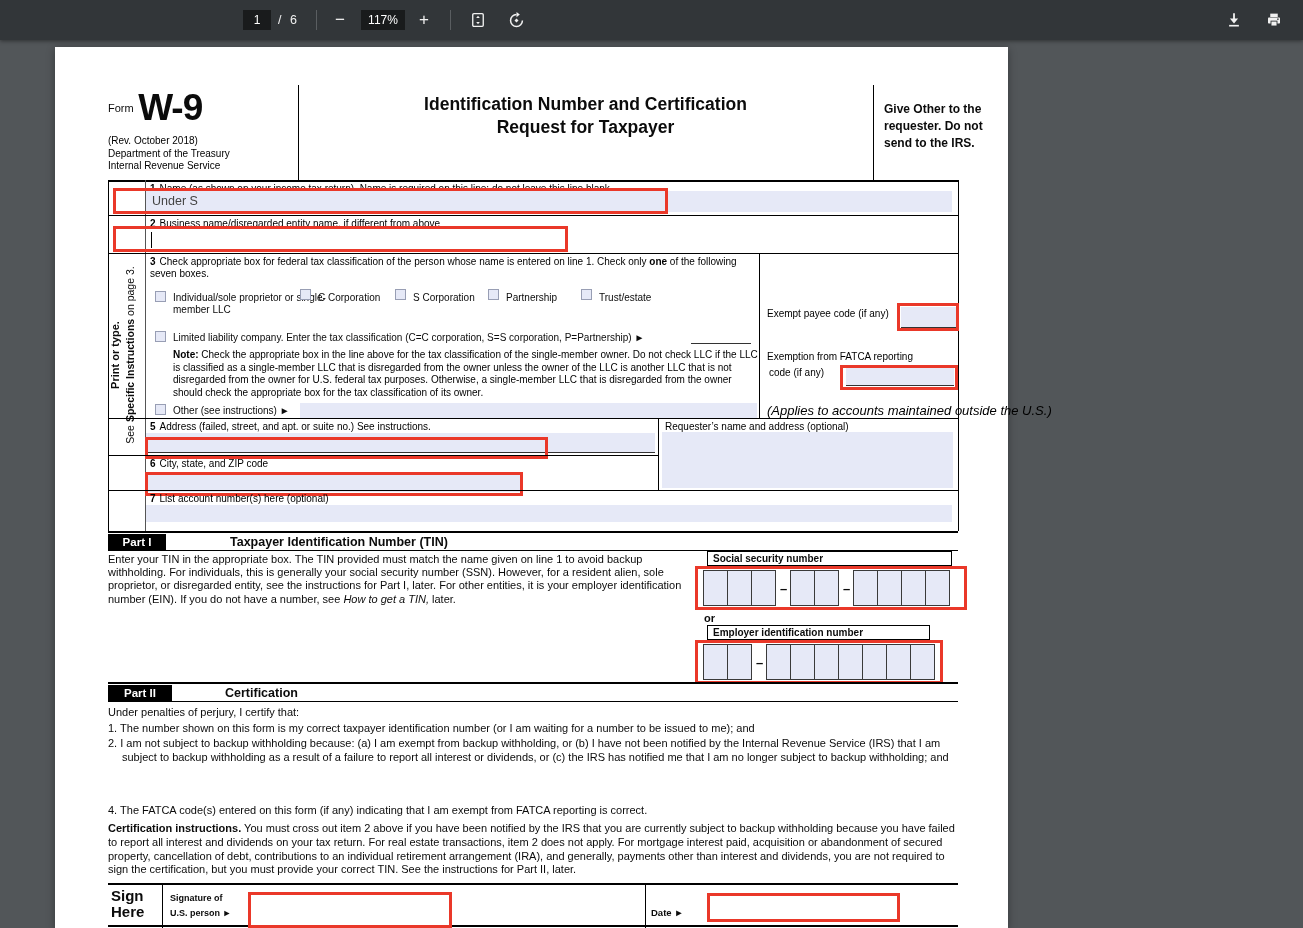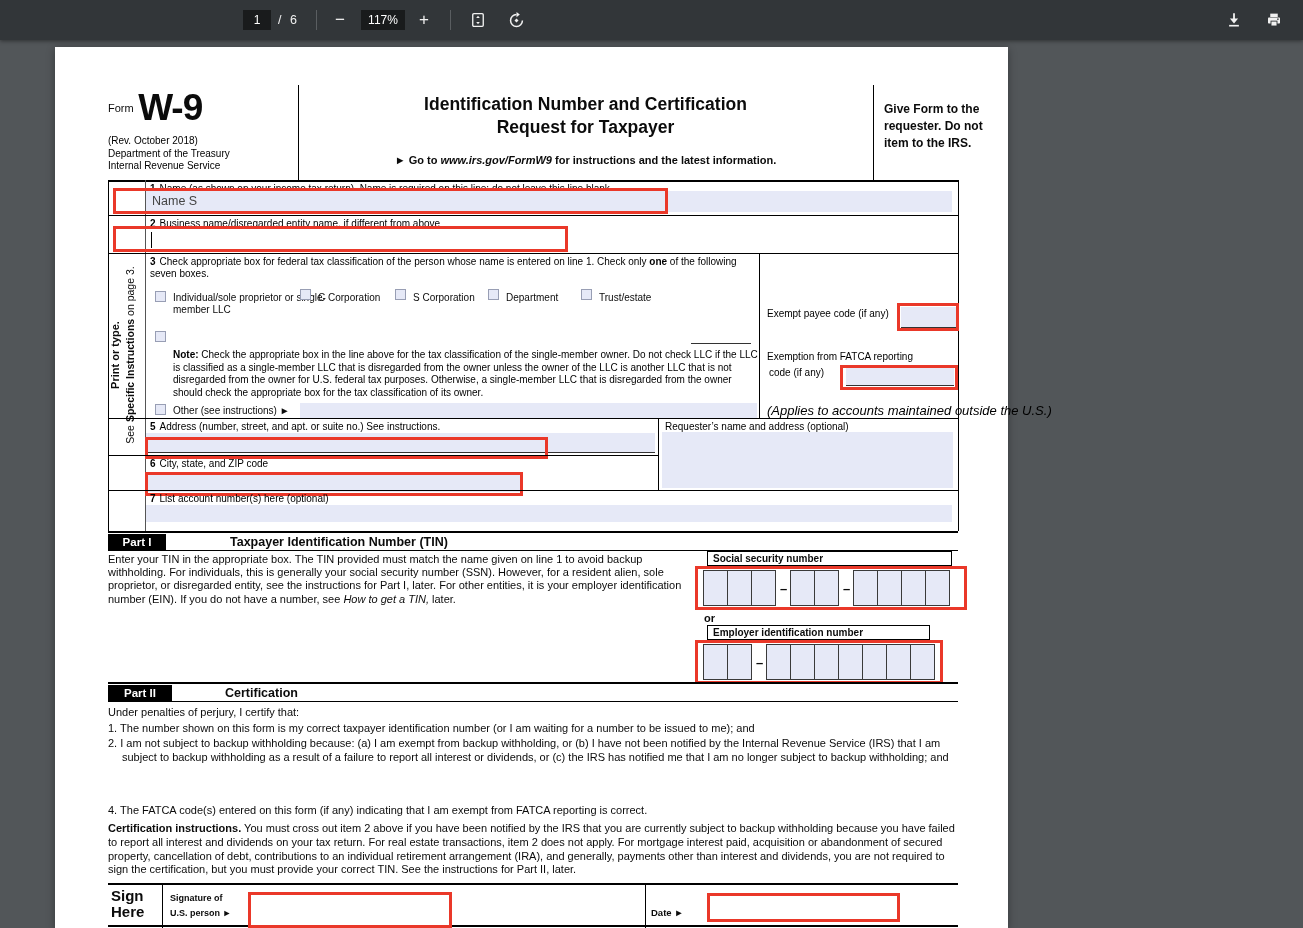--- a/index.html
+++ b/index.html
@@ -96,39 +96,36 @@
       <span class="b" style="font-size:37px;letter-spacing:-1px">W-9</span>
     </div>
     <div class="lbl" style="left:0;top:50px">(Rev. October 2018)</div>
     <div class="lbl" style="left:0;top:63px">Department of the Treasury</div>
     <div class="lbl" style="left:0;top:75px">Internal Revenue Service</div>
     <div class="vl" style="left:190px;top:0;height:95px"></div>
     <div class="a" style="left:190px;top:8px;width:575px;text-align:center">
       <div class="b" style="font-size:17.5px;line-height:23px">Identification Number and Certification</div>
       <div class="b" style="font-size:17.5px;line-height:23px">Request for Taxpayer</div>
     </div>
-    <div class="a" style="left:190px;top:69px;width:575px;text-align:center;font-size:11px">
-      <span class="b">► Go to </span><span class="b i">www.irs.gov/FormW9</span><span class="b"> for instructions and the latest information.</span>
-    </div>
     <div class="vl" style="left:765px;top:0;height:95px"></div>
-    <div class="a b wrap" style="left:776px;top:16px;width:122px;font-size:12px;line-height:17px">Give Form to the requester. Do not item to the IRS.</div>
+    <div class="a b wrap" style="left:776px;top:16px;width:122px;font-size:12px;line-height:17px">Give Other to the requester. Do not send to the IRS.</div>
   </div>
 
   <div class="hl" style="left:53px;top:133px;width:850px;height:2px"></div>
   <div class="vl" style="left:53px;top:133px;height:351px"></div>
   <div class="vl" style="left:903px;top:133px;height:351px"></div>
 
   <div class="a" style="left:53px;top:133px;width:350px;height:38px;transform:rotate(-90deg) translateX(-350px);transform-origin:top left;text-align:center">
     <div class="b" style="font-size:11px;line-height:15px">Print or type.</div>
     <div style="font-size:10.5px;line-height:14px"><span>See </span><span class="b">Specific Instructions</span><span> on page 3.</span></div>
   </div>
   <div class="vl" style="left:90px;top:133px;height:351px;background:#555"></div>
 
   <div class="lbl" style="left:95px;top:136px"><span class="num">1</span><span>Name (as shown on your income tax return). Name is required on this line; do not leave this line blank.</span></div>
-  <div class="fld" style="left:91px;top:144px;width:806px;height:21px;font-size:12.5px;color:#444;padding:3px 0 0 6px">Name S</div>
+  <div class="fld" style="left:91px;top:144px;width:806px;height:21px;font-size:12.5px;color:#444;padding:3px 0 0 6px">Under S</div>
   <div class="redbox" style="left:58px;top:141px;width:555px;height:26px"></div>
 
   <div class="hl" style="left:53px;top:168px;width:850px"></div>
   <div class="lbl" style="left:95px;top:171px"><span class="num">2</span><span>Business name/disregarded entity name, if different from above</span></div>
   <div class="a" style="left:91px;top:182px;width:806px;height:22px;background:#fff">
     <div class="a" style="left:5px;top:3px;width:1px;height:16px;background:#000"></div>
   </div>
   <div class="redbox" style="left:58px;top:179px;width:455px;height:26px"></div>
 
   <div class="hl" style="left:53px;top:206px;width:850px"></div>
@@ -138,25 +135,26 @@
     <span class="num">3</span><span>Check appropriate box for federal tax classification of the person whose name is entered on line 1. Check only </span><span class="b">one</span><span> of the following seven boxes.</span>
   </div>
 
   <div class="cb" style="left:100px;top:244px"></div>
   <div class="opt wrap" style="left:118px;top:245px;width:155px">Individual/sole proprietor or single-member LLC</div>
   <div class="cb" style="left:245px;top:242px"></div>
   <div class="opt" style="left:263px;top:245px">C Corporation</div>
   <div class="cb" style="left:340px;top:242px"></div>
   <div class="opt" style="left:358px;top:245px">S Corporation</div>
   <div class="cb" style="left:433px;top:242px"></div>
-  <div class="opt" style="left:451px;top:245px">Department</div>
+  <div class="opt" style="left:451px;top:245px">Partnership</div>
   <div class="cb" style="left:526px;top:242px"></div>
   <div class="opt" style="left:544px;top:245px">Trust/estate</div>
 
   <div class="cb" style="left:100px;top:284px"></div>
+  <div class="opt" style="left:118px;top:285px;width:580px">Limited liability company. Enter the tax classification (C=C corporation, S=S corporation, P=Partnership) ►</div>
   <div class="a" style="left:636px;top:284px;width:60px;height:13px;border-bottom:1px solid #333"></div>
 
   <div class="lbl wrap" style="left:118px;top:302px;width:586px;line-height:12.6px">
     <span class="b">Note:</span><span> Check the appropriate box in the line above for the tax classification of the single-member owner.  Do not check LLC if the LLC is classified as a single-member LLC that is disregarded from the owner unless the owner of the LLC is another LLC that is not disregarded from the owner for U.S. federal tax purposes. Otherwise, a single-member LLC that is disregarded from the owner should check the appropriate box for the tax classification of its owner.</span>
   </div>
 
   <div class="cb" style="left:100px;top:357px"></div>
   <div class="opt" style="left:118px;top:358px">Other (see instructions) ►</div>
   <div class="fld" style="left:245px;top:356px;width:457px;height:15px"></div>
 
@@ -167,21 +165,21 @@
   <div class="lbl" style="left:712px;top:304px">Exemption from FATCA reporting</div>
   <div class="lbl" style="left:714px;top:320px">code (if any)</div>
   <div class="fld" style="left:791px;top:321px;width:108px;height:18px;border-bottom:1.5px solid #333"></div>
   <div class="redbox" style="left:785px;top:318px;width:118px;height:25px"></div>
 
   <div class="lbl i" style="left:712px;top:358px;font-size:13px">(Applies to accounts maintained outside the U.S.)</div>
 
   <div class="hl" style="left:53px;top:371px;width:850px"></div>
   <div class="vl" style="left:603px;top:371px;height:72px"></div>
 
-  <div class="lbl" style="left:95px;top:374px"><span class="num">5</span><span>Address (number, street, and apt. or suite no.) See instructions.</span></div>
+  <div class="lbl" style="left:95px;top:374px"><span class="num">5</span><span>Address (failed, street, and apt. or suite no.) See instructions.</span></div>
   <div class="fld" style="left:91px;top:386px;width:509px;height:20px;border-bottom:1px solid #333"></div>
   <div class="redbox" style="left:90px;top:390px;width:403px;height:22px"></div>
 
   <div class="lbl" style="left:610px;top:374px">Requester’s name and address (optional)</div>
   <div class="fld" style="left:607px;top:385px;width:291px;height:56px"></div>
 
   <div class="hl" style="left:53px;top:408px;width:550px"></div>
   <div class="lbl" style="left:95px;top:411px"><span class="num">6</span><span>City, state, and ZIP code</span></div>
   <div class="fld" style="left:91px;top:426px;width:377px;height:19px"></div>
   <div class="redbox" style="left:90px;top:425px;width:378px;height:24px"></div>

